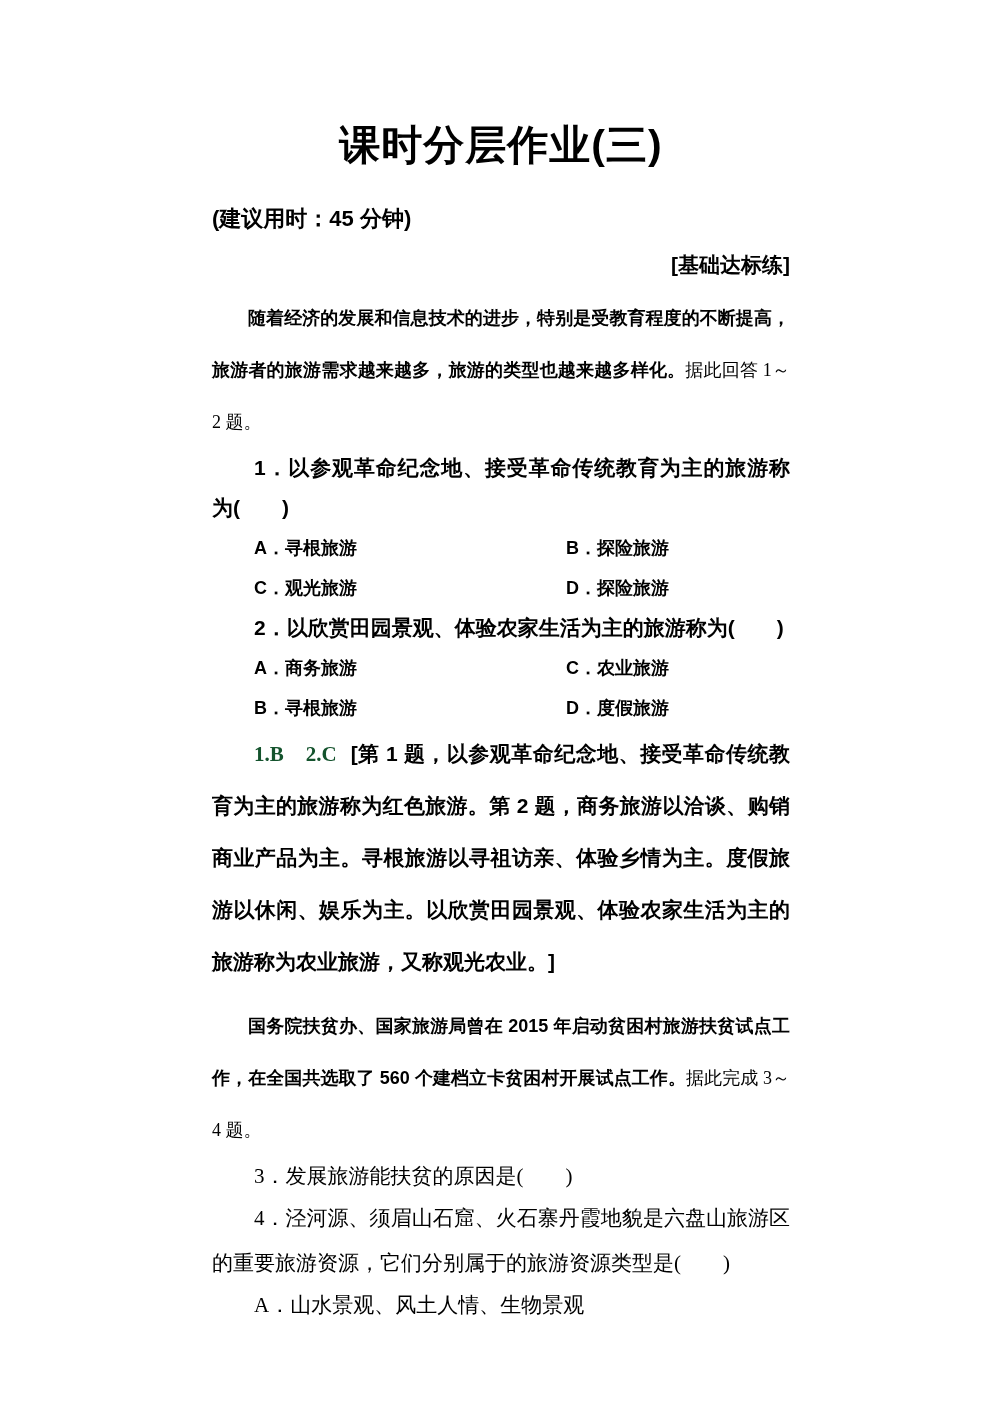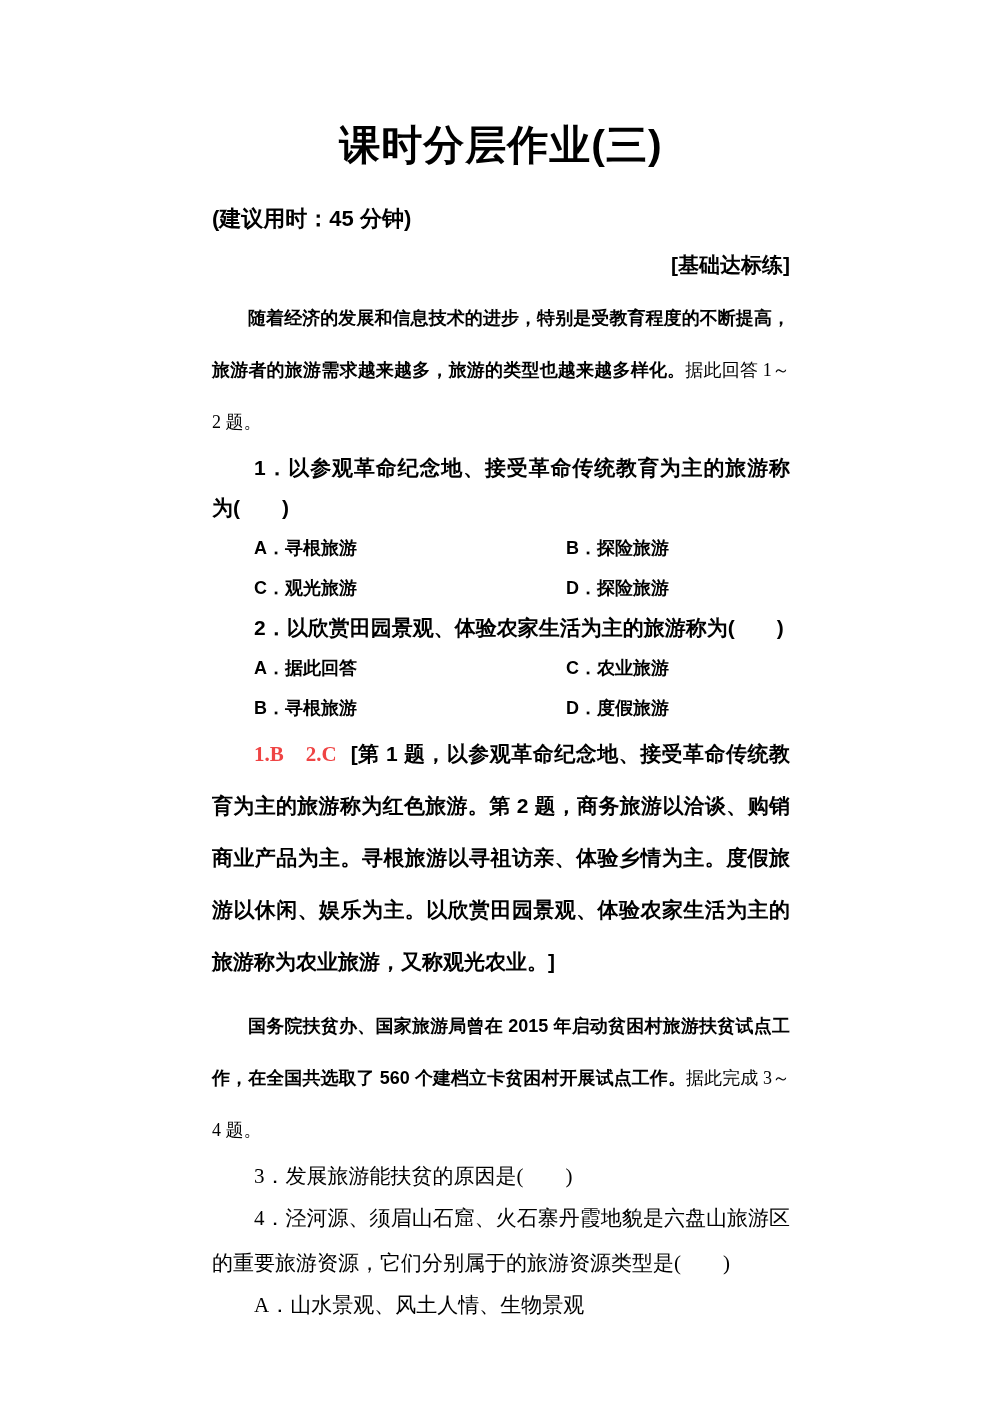--- a/index.html
+++ b/index.html
@@ -77,21 +77,21 @@
   .option { white-space: nowrap; }
 
   .answer-para {
     margin: 0;
     font-size: 21px;
     line-height: 52px;
     text-align: justify;
     text-indent: 2em;
   }
   .answer-keys {
-    color: #ef4444;
+    color: #14532d;
     font-family: "Liberation Serif", serif;
     font-weight: bold;
     padding-right: 14px;
   }
   .answer-expl { font-family: "Liberation Sans", sans-serif; font-weight: bold; }
 </style>
 </head>
 <body>
 
 <div class="page">
@@ -108,21 +108,21 @@
     <p class="stem heiti">1．以参观革命纪念地、接受革命传统教育为主的旅游称为(　　)</p>
     <div class="options-2col heiti">
       <span class="option">A．寻根旅游</span>
       <span class="option">B．探险旅游</span>
       <span class="option">C．观光旅游</span>
       <span class="option">D．探险旅游</span>
     </div>
 
     <p class="stem heiti">2．以欣赏田园景观、体验农家生活为主的旅游称为(　　)</p>
     <div class="options-2col heiti">
-      <span class="option">A．据此回答</span>
+      <span class="option">A．商务旅游</span>
       <span class="option">C．农业旅游</span>
       <span class="option">B．寻根旅游</span>
       <span class="option">D．度假旅游</span>
     </div>
 
     <p class="answer-para"><span class="answer-keys">1.B　2.C</span><span class="answer-expl">[第 1 题，以参观革命纪念地、接受革命传统教育为主的旅游称为红色旅游。第 2 题，商务旅游以洽谈、购销商业产品为主。寻根旅游以寻祖访亲、体验乡情为主。度假旅游以休闲、娱乐为主。以欣赏田园景观、体验农家生活为主的旅游称为农业旅游，又称观光农业。]</span></p>
 
     <p class="para"><span class="lead">国务院扶贫办、国家旅游局曾在 2015 年启动贫困村旅游扶贫试点工作，在全国共选取了 560 个建档立卡贫困村开展试点工作。</span><span class="instruction">据此完成 3～4 题。</span></p>
 
     <p class="stem song">3．发展旅游能扶贫的原因是(　　)</p>

